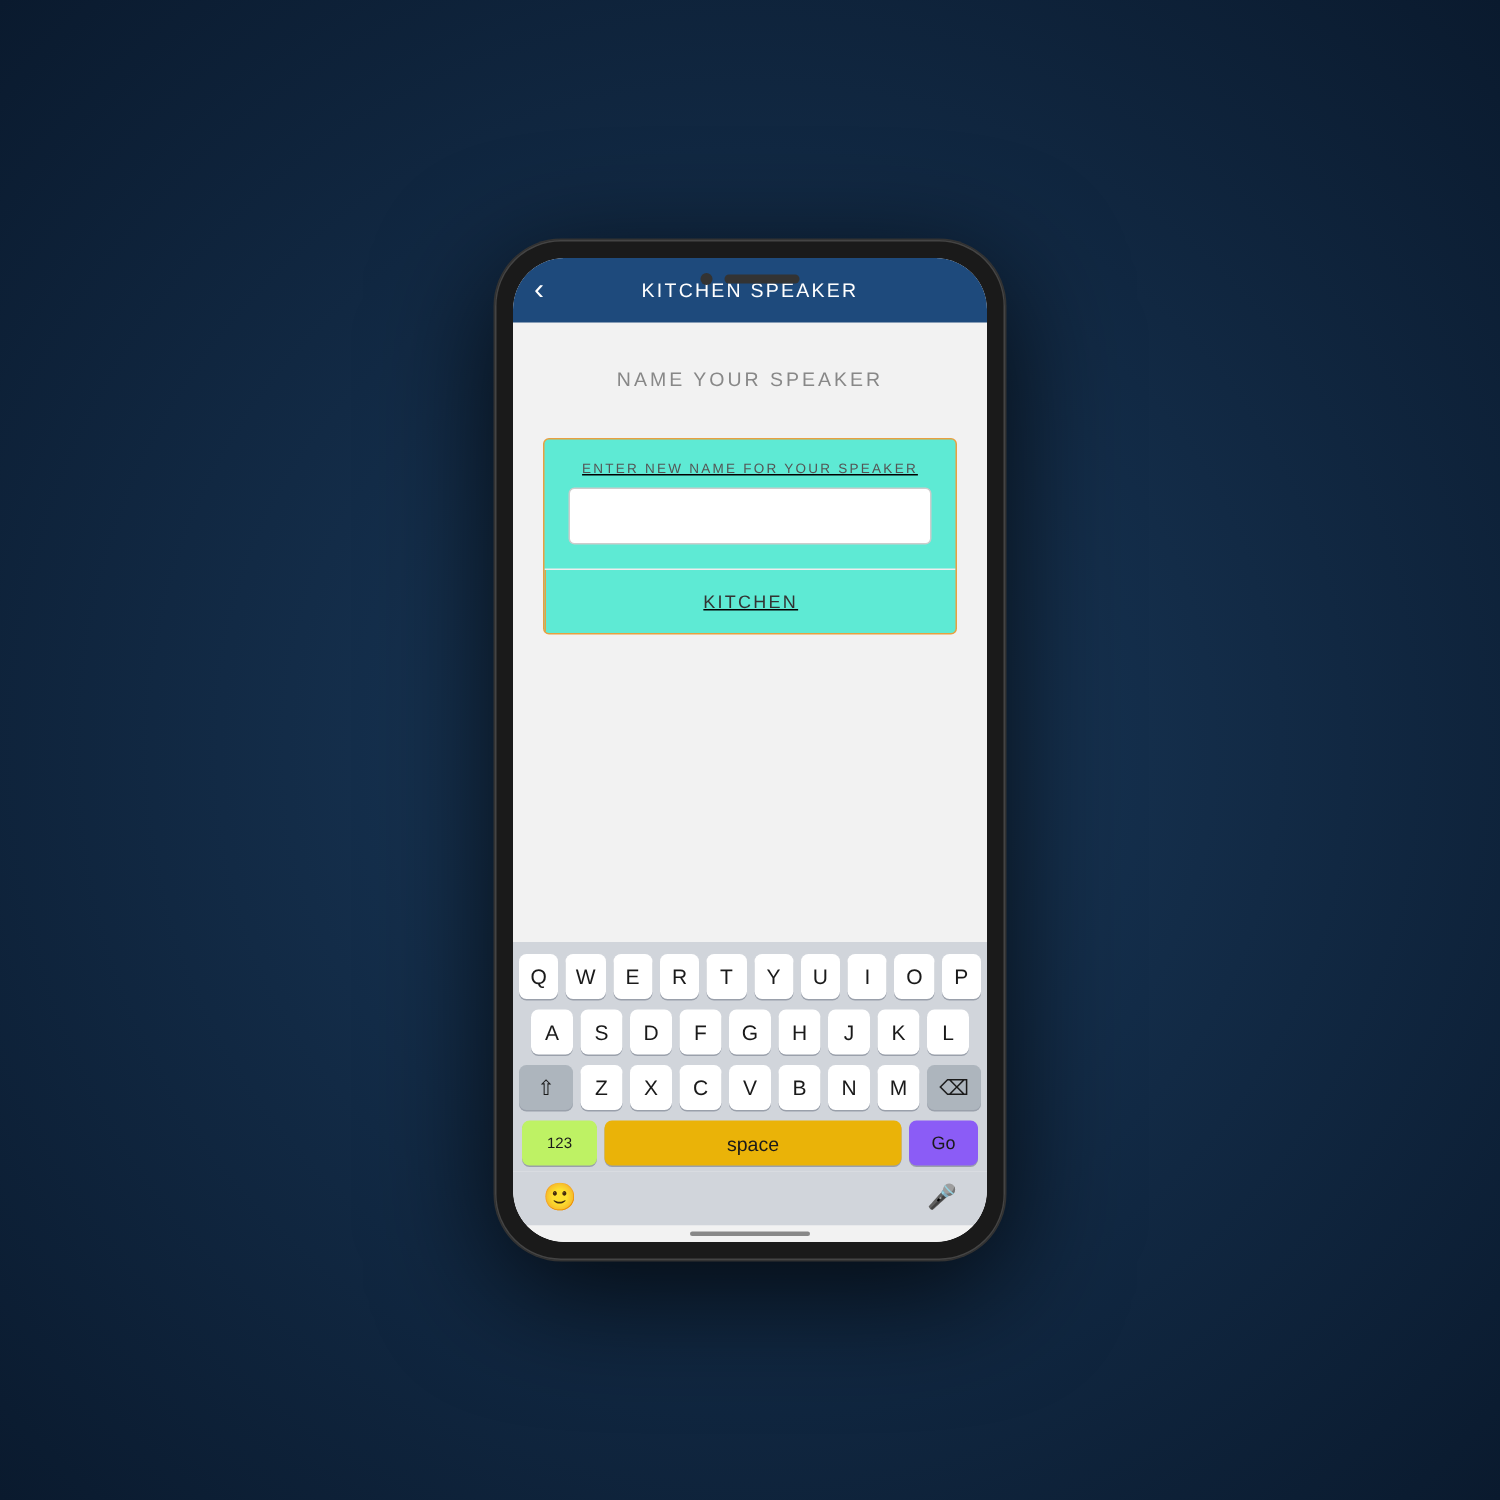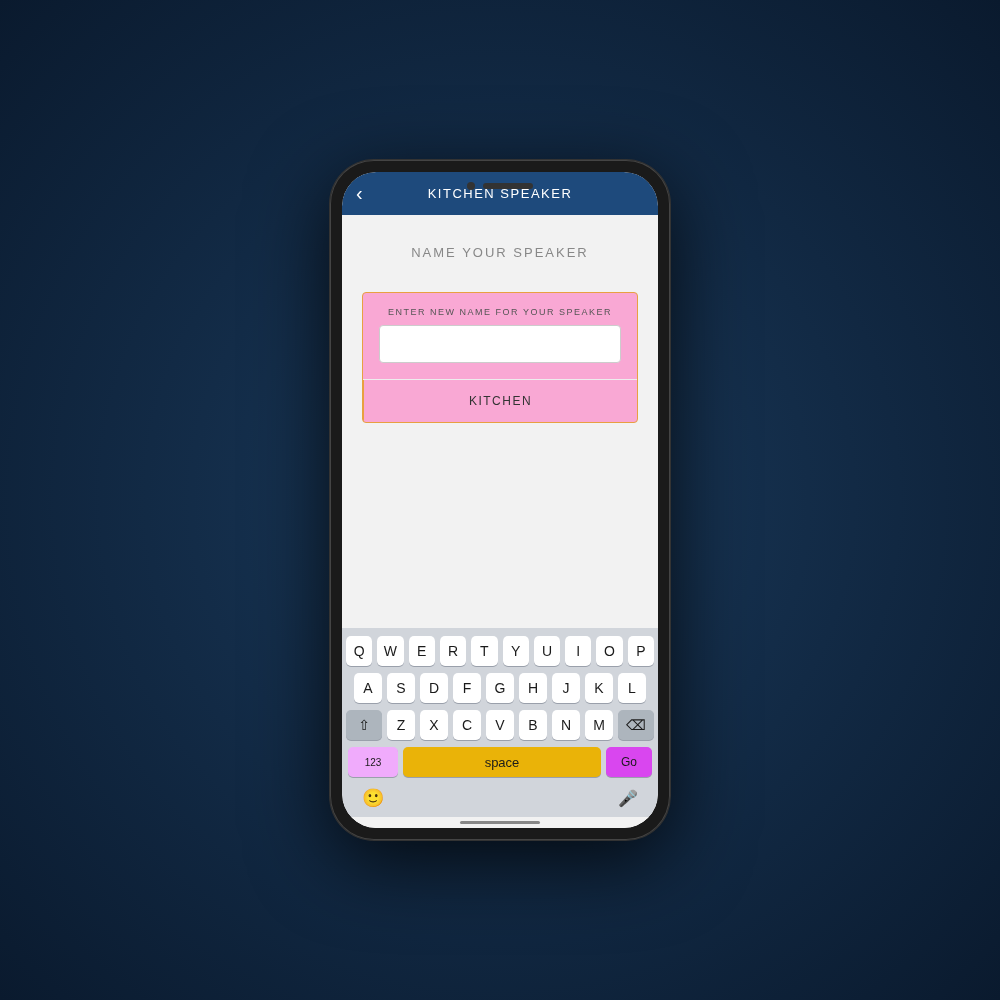--- a/index.html
+++ b/index.html
@@ -119,22 +119,23 @@
       letter-spacing: 2px;
       margin-bottom: 32px;
       font-weight: 400;
     }
 
     
     .dialog-box {
       width: 100%;
       border: 1.5px solid #e8a040;
       border-radius: 4px;
-      background: #f9a8d4;
+      background: #5eead4;
       overflow: hidden;
+      text-decoration: underline;
     }
 
     .dialog-label {
       padding: 14px 16px 8px;
       font-size: 9px;
       color: #555;
       letter-spacing: 1.5px;
       text-transform: uppercase;
       text-align: center;
     }
@@ -218,21 +219,21 @@
       flex: 1.5;
     }
 
     .bottom-row {
       display: flex;
       gap: 5px;
       padding: 0 2px;
     }
 
     .key-123 {
-      background: #f0abfc;
+      background: #bef264;
       border-radius: 5px;
       height: 30px;
       display: flex;
       align-items: center;
       justify-content: center;
       font-size: 10px;
       color: #1a1a1a;
       cursor: pointer;
       box-shadow: 0 1px 0 #9aa0ab;
       width: 50px;
@@ -247,21 +248,21 @@
       align-items: center;
       justify-content: center;
       font-size: 13px;
       color: #1a1a1a;
       cursor: pointer;
       box-shadow: 0 1px 0 #9aa0ab;
       flex: 1;
     }
 
     .key-go {
-      background: #d946ef;
+      background: #8b5cf6;
       border-radius: 5px;
       height: 30px;
       display: flex;
       align-items: center;
       justify-content: center;
       font-size: 12px;
       color: #1a1a1a;
       cursor: pointer;
       box-shadow: 0 1px 0 #9aa0ab;
       width: 46px;

